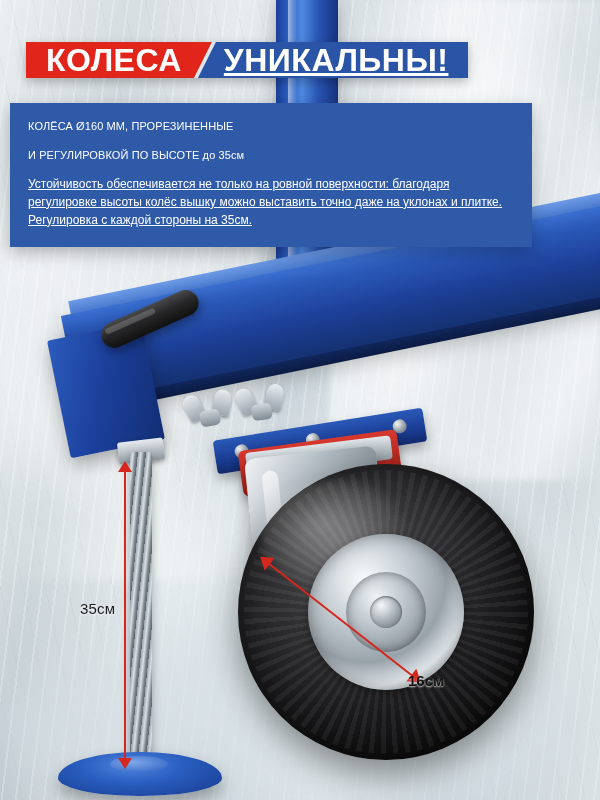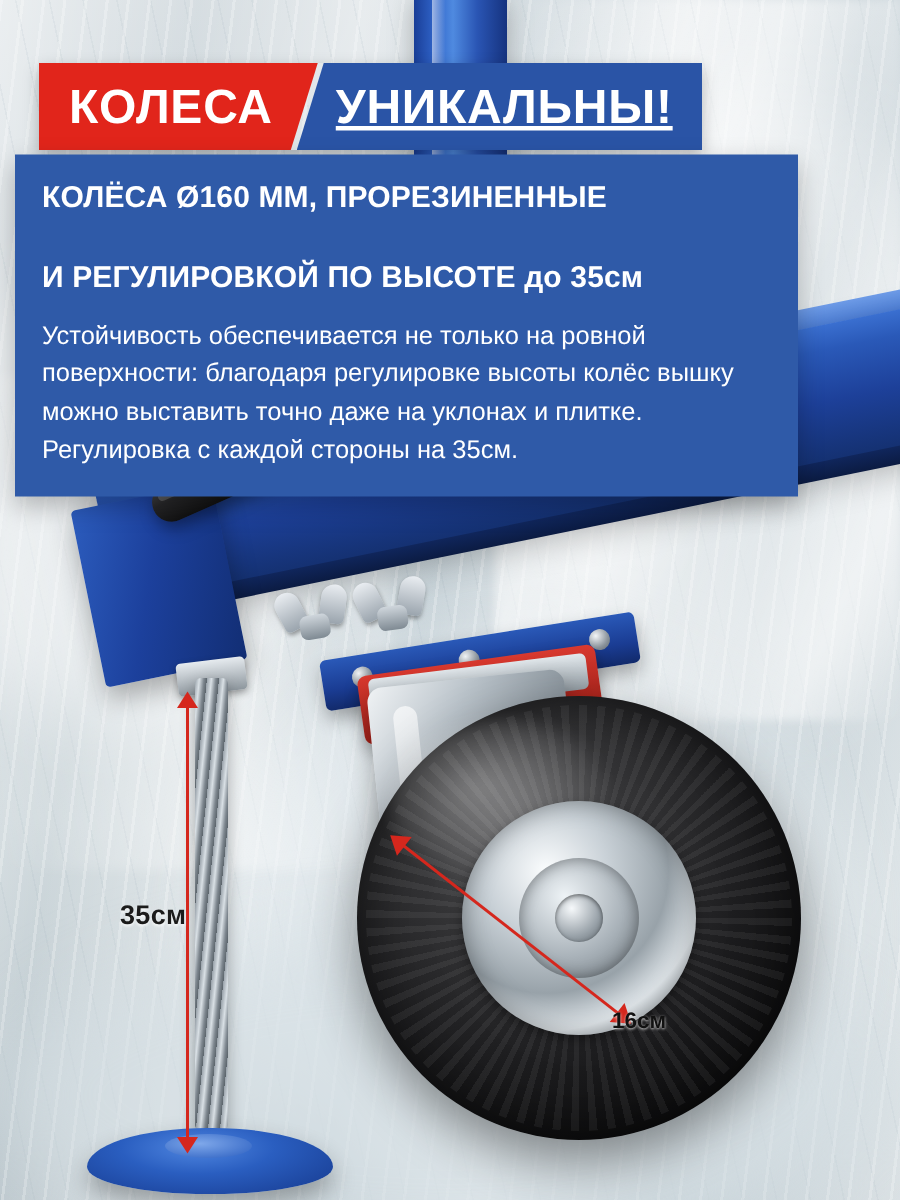--- a/index.html
+++ b/index.html
@@ -190,37 +190,37 @@
   }
   .foot::after{content:"";position:absolute;left:52px;top:4px;width:58px;height:16px;border-radius:50%;
     background:radial-gradient(ellipse at 40% 40%, #7fa8ea, #2a5ec0);}
 
   
   .ann-v{position:absolute;left:124px;top:470px;height:290px;width:2px;background:#d5271d;}
   .ann-v::before,.ann-v::after{content:"";position:absolute;left:-6px;border-left:7px solid transparent;border-right:7px solid transparent;}
   .ann-v::before{top:-9px;border-bottom:11px solid #d5271d;}
   .ann-v::after{bottom:-9px;border-top:11px solid #d5271d;}
   .label-35{
-    position:absolute;left:80px;top:600px;color:#1b1b1b;font-weight:bold;font-size:18px;letter-spacing:.2px;
+    position:absolute;left:80px;top:600px;color:#1b1b1b;font-weight:normal;font-size:15px;letter-spacing:.2px;
     text-shadow:0 1px 2px rgba(255,255,255,.8);
   }
   .ann-d{
     position:absolute;left:268px;top:562px;width:184px;height:2px;background:#d5271d;
     transform:rotate(38deg);transform-origin:0 50%;
   }
   .ann-d::before{content:"";position:absolute;left:-10px;top:-7px;border-top:8px solid transparent;border-bottom:8px solid transparent;border-right:12px solid #d5271d;}
   .ann-d::after{content:"";position:absolute;right:-10px;top:-7px;border-top:8px solid transparent;border-bottom:8px solid transparent;border-left:12px solid #d5271d;}
   .label-16{
     position:absolute;left:408px;top:672px;color:#111;font-weight:bold;font-size:15px;
     text-shadow:0 1px 2px rgba(255,255,255,.85);
   }
 
   
   .headline{
-    position:absolute;left:26px;top:42px;display:flex;align-items:stretch;height:58px;
+    position:absolute;left:26px;top:42px;display:flex;align-items:stretch;height:36px;
     box-shadow:0 4px 10px rgba(0,0,0,.25);
   }
   .hl-red{
     background:#e1251b;color:#fff;font-size:32px;font-weight:bold;letter-spacing:.5px;
     display:flex;align-items:center;padding:0 18px 0 20px;
     clip-path:polygon(0 0,100% 0,calc(100% - 18px) 100%,0 100%);
     padding-right:30px;
   }
   .hl-blue{
     background:#2a54a6;color:#fff;font-size:32px;font-weight:bold;letter-spacing:.5px;
@@ -230,25 +230,25 @@
     text-decoration:underline;
   }
 
   
   .card{
     position:absolute;left:10px;top:103px;width:486px;
     background:#2f5aa8;color:#fff;padding:16px 18px 18px 18px;
     box-shadow:0 6px 16px rgba(0,0,0,.25);
   }
   .card h2{
-    margin:0 0 12px 0;font-size:20px;line-height:1.33;font-weight:bold;letter-spacing:.1px;
+    margin:0 0 12px 0;font-size:11px;line-height:1.33;font-weight:normal;letter-spacing:.1px;
     text-transform:uppercase;
   }
   .card h2 .lc{text-transform:none;}
-  .card p{margin:0;font-size:17px;line-height:1.5;}
+  .card p{margin:0;font-size:12px;line-height:1.5;text-decoration:underline;}
 </style>
 </head>
 <body>
 
 <div class="stage">
 
   <div class="bg"></div>
   <div class="blob b1"></div>
   <div class="blob b2"></div>
   <div class="blob b3"></div>

